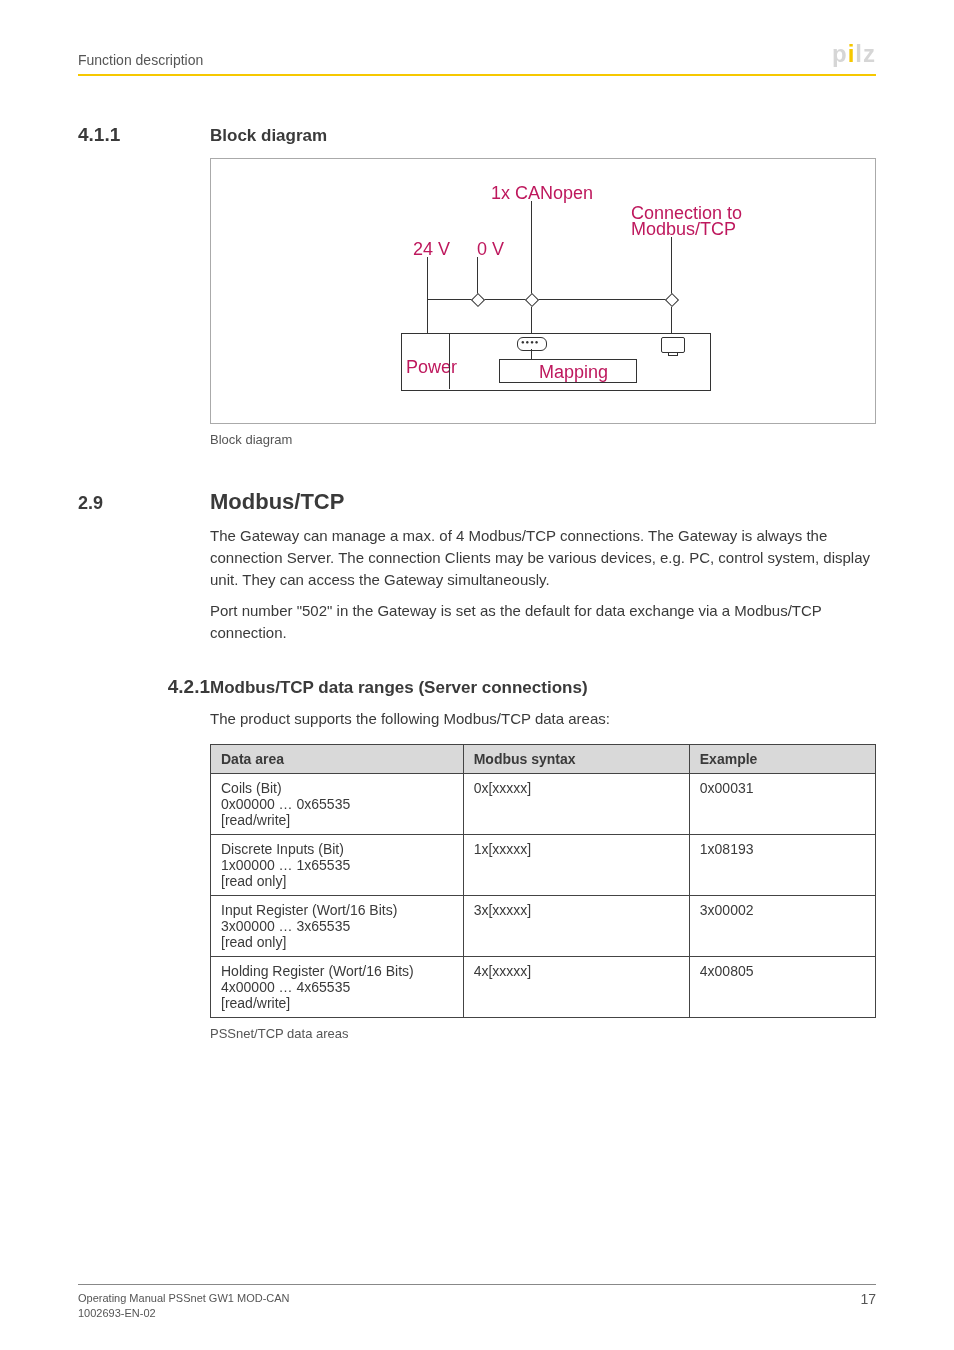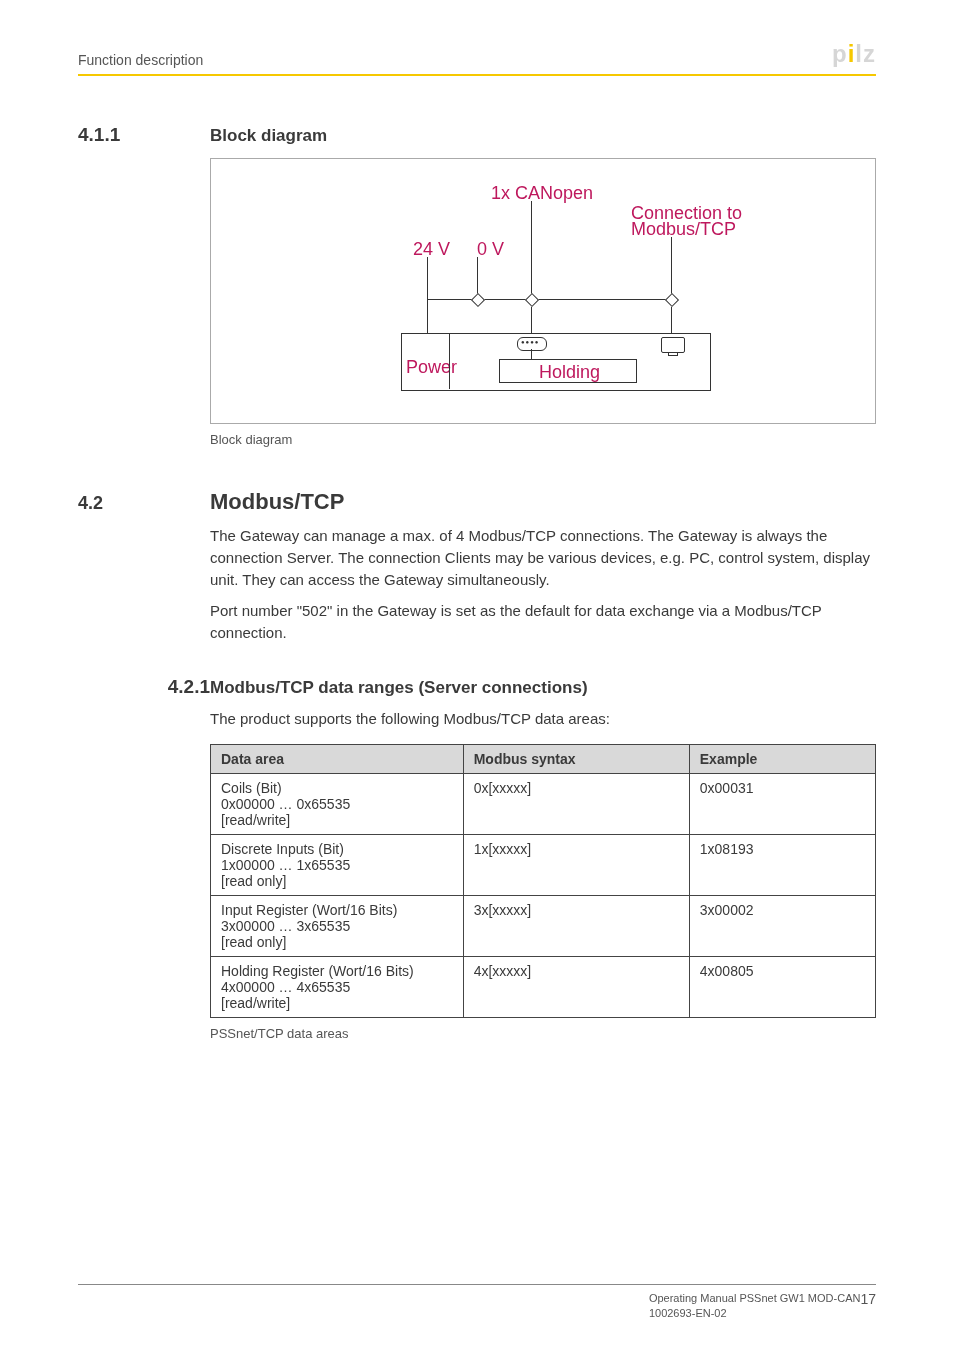--- a/index.html
+++ b/index.html
@@ -124,21 +124,21 @@
   .footer {
     position: absolute;
     bottom: 30px;
     left: 78px;
     right: 78px;
     border-top: 1px solid #888;
     padding-top: 6px;
     font-size: 11px;
     color: #555;
     display: flex;
-    justify-content: flex-end;
+    justify-content: space-between;
   }
   .footer .left { line-height: 1.3; }
   .footer .right { font-size: 14px; }
   .gw-screen {
     position:absolute;
     width:22px;
     height:14px;
     border:1px solid #333;
     border-radius:2px;
   }
@@ -216,30 +216,30 @@
           <div class="dev-box" style="left:128px; top:154px; width:308px; height:56px;"></div>
 
           <span class="lbl" style="left:133px; top:178px;">Power</span>
 
           <div class="line" style="left:176px; top:154px; width:1px; height:56px;"></div>
 
           <div class="connector-icon" style="left:244px; top:158px;"></div>
           <div class="line" style="left:258px; top:170px; width:1px; height:10px;"></div>
 
           <div class="dev-box" style="left:226px; top:180px; width:136px; height:22px;"></div>
-          <span class="lbl" style="left:266px; top:183px;">Holding</span>
+          <span class="lbl" style="left:266px; top:183px;">Mapping</span>
 
           <div class="gw-screen" style="left:388px; top:158px;"></div>
         </div>
       </div>
       <div class="caption">Block diagram</div>
     </div>
 
     <div class="sec-row h2-row" style="margin-top:42px;">
-      <div class="sec-num">4.2</div>
+      <div class="sec-num">2.9</div>
       <div class="sec-title">Modbus/TCP</div>
     </div>
     <div class="body-indent">
       <p class="body">The Gateway can manage a max. of 4 Modbus/TCP connections. The Gateway is always the connection Server. The connection Clients may be various devices, e.g. PC, control system, display unit. They can access the Gateway simultaneously.</p>
       <p class="body">Port number "502" in the Gateway is set as the default for data exchange via a Modbus/TCP connection.</p>
     </div>
 
     <div class="sec-row h3-row" style="margin-top:32px;text-align:right;">
       <div class="sec-num">4.2.1</div>
       <div class="sec-title">Modbus/TCP data ranges (Server connections)</div>

